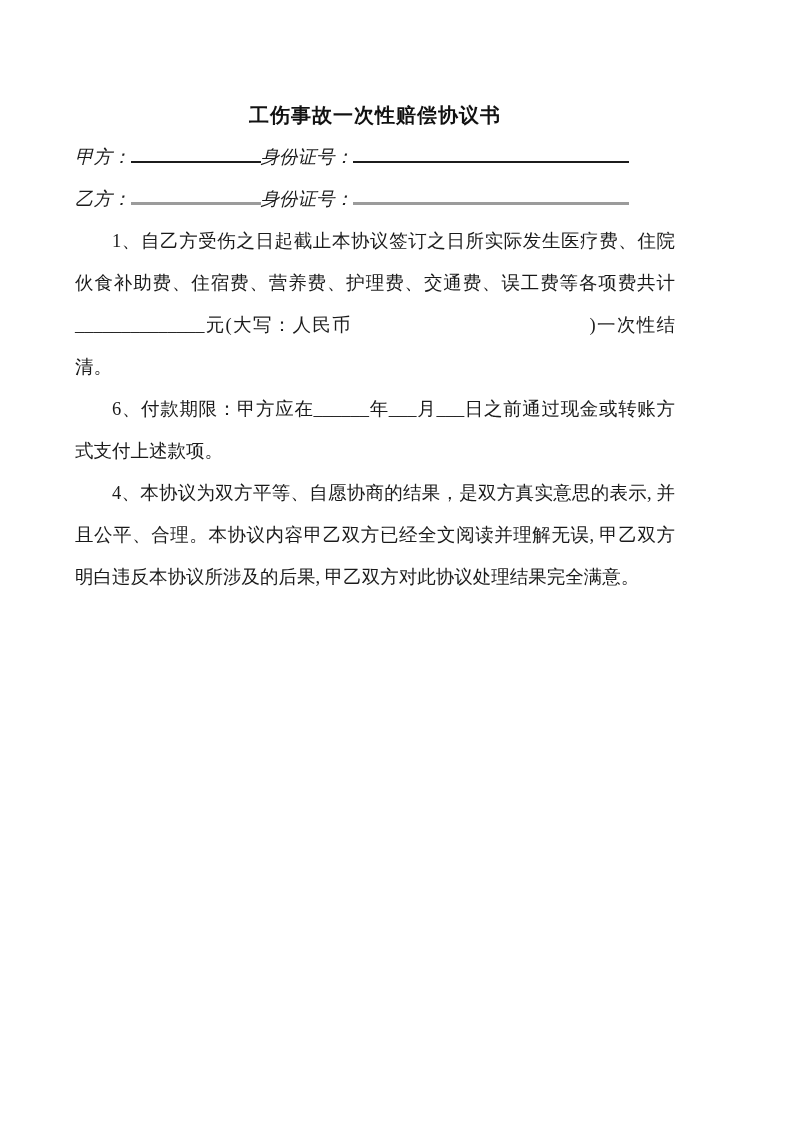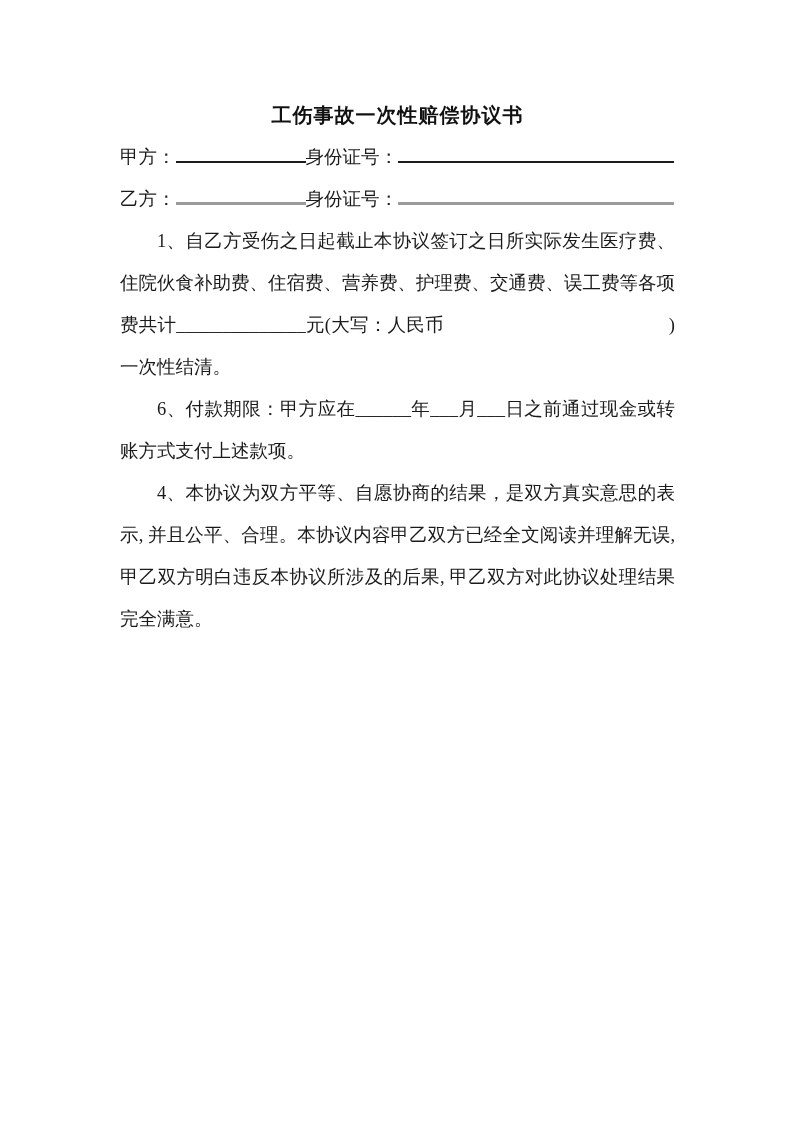--- a/index.html
+++ b/index.html
@@ -6,39 +6,40 @@
     margin: 0;
     padding: 0;
     background: #ffffff;
   }
   .page {
     position: relative;
     width: 794px;
     height: 1123px;
     background: #ffffff;
     box-sizing: border-box;
-    padding: 94px 119px 0 120px;
+    padding: 94px 119px 0 75px;
     overflow: hidden;
     color: #1a1a1a;
     font-family: "Liberation Serif", "DejaVu Serif", serif;
   }
   .doc-title {
     margin: 0;
     font-size: 20px;
     font-weight: bold;
     line-height: 42px;
     text-align: center;
     letter-spacing: 1px;
     color: #111111;
   }
   .party-row {
     font-size: 18.5px;
     line-height: 42px;
     white-space: nowrap;
     color: #1a1a1a;
+    font-style: italic;
   }
   .blank {
     display: inline-block;
     height: 1.05em;
     vertical-align: baseline;
   }
   .name-blank { width: 130px; }
   .id-blank   { width: 276px; }
   .party-a .blank { border-bottom: 2px solid #1c1c1c; }
   .party-b .blank { border-bottom: 3px solid #9b9b9b; }

